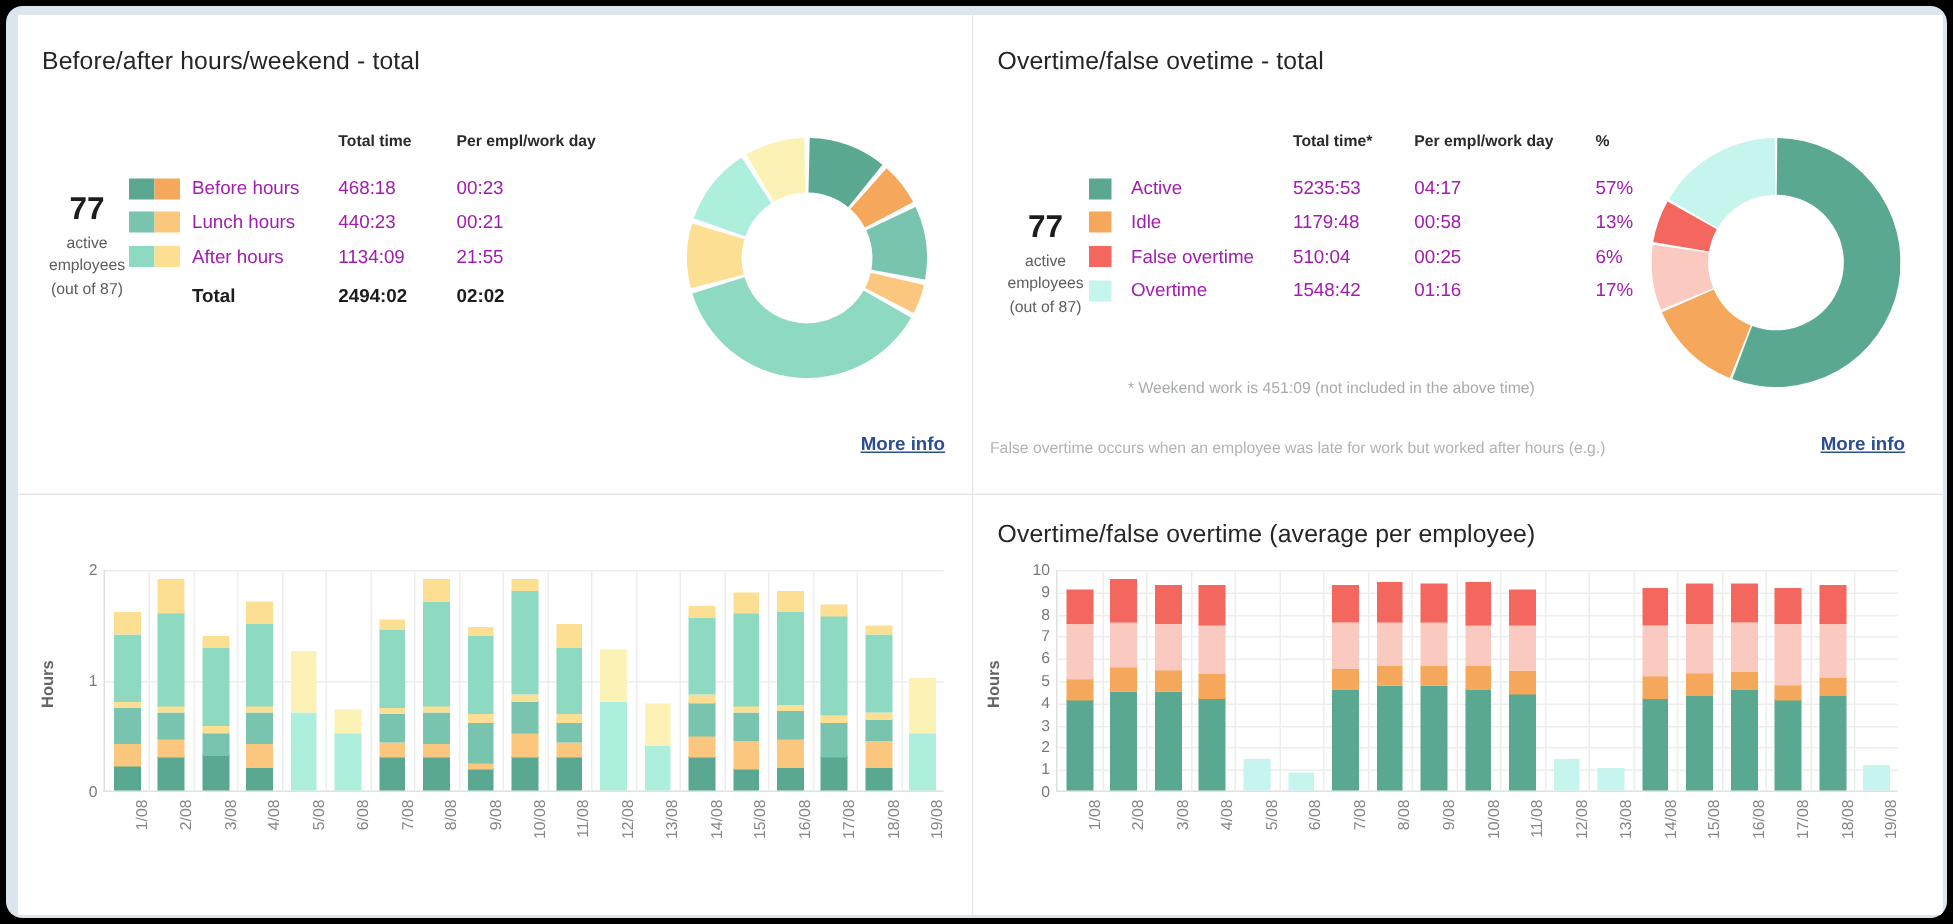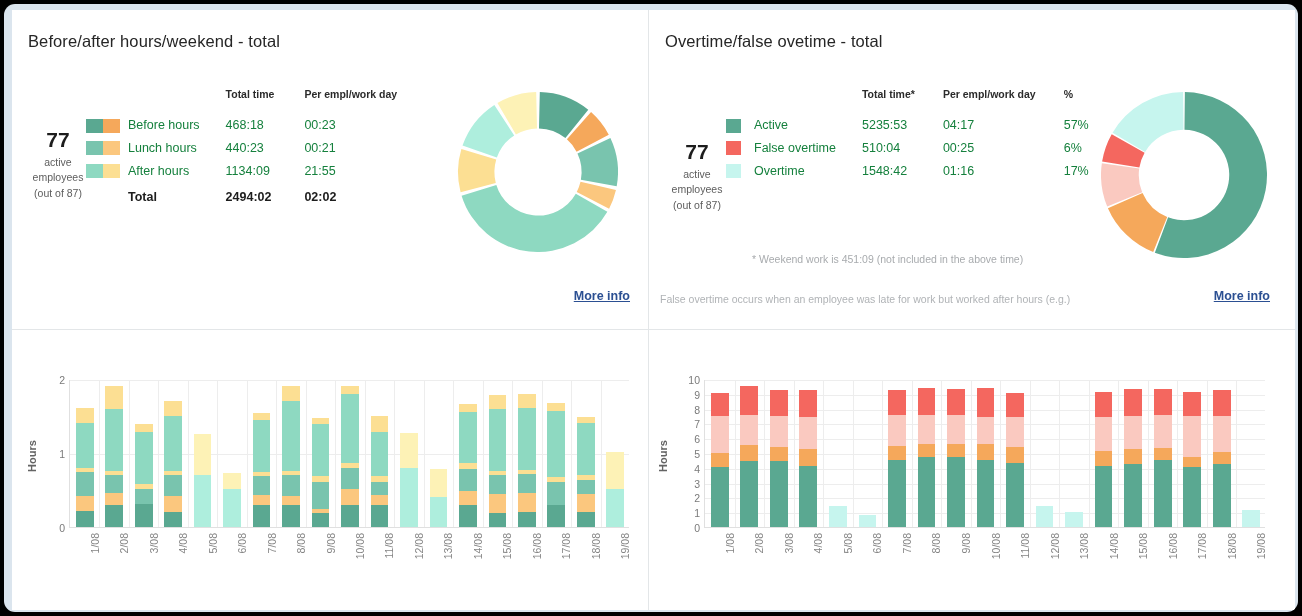--- a/index.html
+++ b/index.html
@@ -53,21 +53,21 @@
   .emp-num { font-size: 21px; font-weight: 700; color: #1d1d1d; line-height: 1.1; }
   .emp-lbl { font-size: 10.5px; color: #5d5d5d; line-height: 1.45; margin-top: 4px; }
 
   
   .ltable { position: absolute; border-collapse: collapse; }
   .ltable th {
     font-size: 10.5px; font-weight: 700; color: #2b2b2b;
     text-align: left; padding: 0 0 14px 0; white-space: nowrap;
   }
   .ltable td {
-    font-size: 12.5px; color: #15803d; padding: 4px 0; white-space: nowrap;
+    font-size: 12.5px; color: #a21caf; padding: 4px 0; white-space: nowrap;
   }
   .ltable tr.total td { font-weight: 700; color: #1d1d1d; padding-top: 8px; }
   .sw-cell { width: 40px; padding-right: 8px !important; }
   .sw { display: inline-block; height: 14px; vertical-align: middle; }
   .sw-pair .sw { width: 17px; }
   .sw-single { width: 15px; height: 14px; display: inline-block; vertical-align: middle; }
   .name-cell { padding-right: 26px !important; }
   .num-cell  { padding-right: 30px !important; }
   .num-cell2 { padding-right: 28px !important; }
 
@@ -219,20 +219,27 @@
           <th>%</th>
         </tr>
       </thead>
       <tbody>
         <tr>
           <td style="padding-right:12px"><span class="sw-single" style="background:#5aa891"></span></td>
           <td class="name-cell">Active</td>
           <td class="num-cell2">5235:53</td>
           <td class="num-cell2">04:17</td>
           <td>57%</td>
+        </tr>
+        <tr>
+          <td style="padding-right:12px"><span class="sw-single" style="background:#f5a85b"></span></td>
+          <td class="name-cell">Idle</td>
+          <td class="num-cell2">1179:48</td>
+          <td class="num-cell2">00:58</td>
+          <td>13%</td>
         </tr>
         <tr>
           <td style="padding-right:12px"><span class="sw-single" style="background:#f4675f"></span></td>
           <td class="name-cell">False overtime</td>
           <td class="num-cell2">510:04</td>
           <td class="num-cell2">00:25</td>
           <td>6%</td>
         </tr>
         <tr>
           <td style="padding-right:12px"><span class="sw-single" style="background:#c6f5ee"></span></td>
@@ -432,20 +439,21 @@
               <div class="barcol" style="left:536.421052631579px; width:17.684210526315788px; height:74px;">
                 <div class="seg" style="bottom:0px; height:39.080000000000005px; background:#aeeedd"></div>
                 <div class="seg" style="bottom:38.480000000000004px; height:36.12px; background:#fdf2b6"></div>
               </div>
               <div class="xtick" style="left:549.2631578947368px; top:153px;">19/08</div>
             </div>
           </div>
   </div>
 
   <div class="panel p-br">
+    <div class="card-title">Overtime/false overtime (average per employee)</div>
     <div class="chart" id="chart-br" style="left:0; top:40px; width:646px; height:240px;">
             <div class="y-title" style="left:8px; top:102px;">Hours</div>
             <div class="plot" style="left:55px; top:10px; width:561px; height:148px;">
               <div class="ytick" style="top:148px">0</div>
               <div class="gl" style="top:133.2px"></div>
               <div class="ytick" style="top:133.2px">1</div>
               <div class="gl" style="top:118.4px"></div>
               <div class="ytick" style="top:118.4px">2</div>
               <div class="gl" style="top:103.6px"></div>
               <div class="ytick" style="top:103.6px">3</div>

